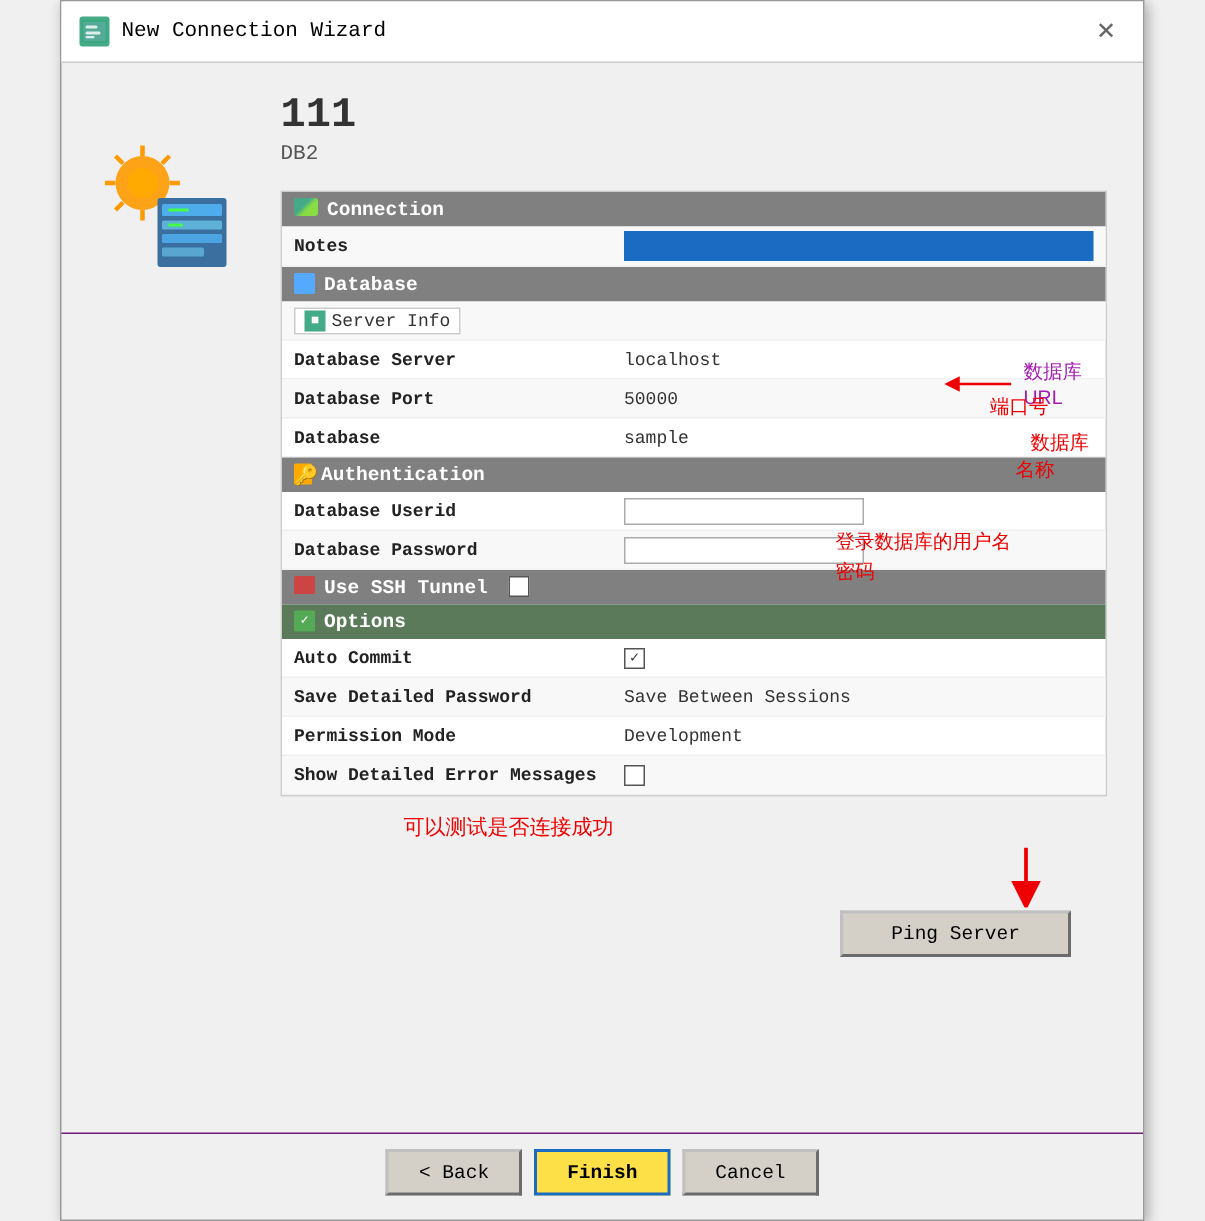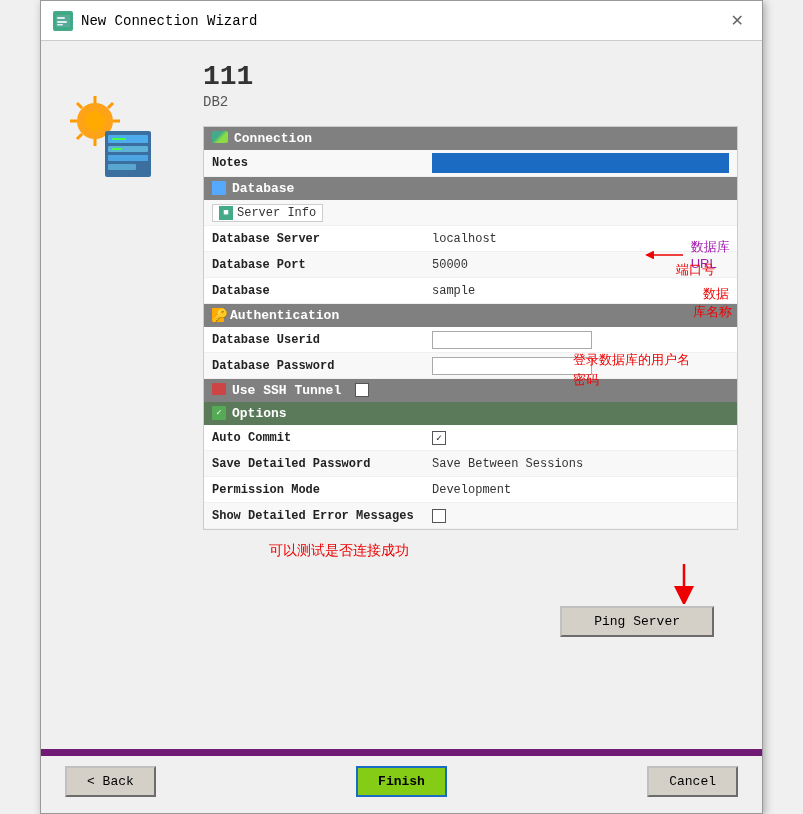--- a/index.html
+++ b/index.html
@@ -166,36 +166,36 @@
       border: 2px outset #c0c0c0;
       padding: 6px 32px;
       font-size: 13px;
       font-family: 'Courier New', Courier, monospace;
       cursor: pointer;
       min-width: 120px;
     }
 
     .footer-buttons {
       display: flex;
-      justify-content: space-between;
+      justify-content: center;
       gap: 8px;
       padding: 10px 24px 16px;
-      border-top: 7px solid #701a75;
+      border-top: 1px solid #701a75;
     }
     .footer-btn {
       background: #d4d0c8;
       border: 2px outset #c0c0c0;
       padding: 6px 20px;
       font-size: 13px;
       font-family: 'Courier New', Courier, monospace;
       cursor: pointer;
       min-width: 80px;
     }
     .footer-btn.primary {
-      background: #84cc16;
+      background: #fde047;
       border: 2px solid #1a6bc1;
       font-weight: bold;
     }
 
     
     .icon-connection {
       display: inline-block;
       width: 16px;
       height: 12px;
       background: linear-gradient(135deg, #4a8 40%, #8d4 60%);
@@ -248,21 +248,21 @@
           <rect x="3" y="9" width="10" height="2" rx="1" fill="#fff" opacity="0.8"></rect>
           <rect x="3" y="12" width="6" height="1.5" rx="0.75" fill="#fff" opacity="0.8"></rect>
         </svg>
       </div>
       <span class="title-text">New Connection Wizard</span>
     </div>
     <button class="close-btn">✕</button>
   </div>
 
   <div class="content">
-    <div style="position:relative; display:flex; gap:28px;">
+    <div style="position:relative; display:flex; gap:12px;">
 
       <div style="width:110px; flex-shrink:0; position:relative; padding-top:30px;">
         
         <svg width="90" height="90" viewBox="0 0 90 90">
 
           <circle cx="30" cy="30" r="18" fill="#f90" opacity="0.9"></circle>
           <circle cx="30" cy="30" r="10" fill="#fa0"></circle>
 
           <line x1="30" y1="5" x2="30" y2="12" stroke="#f90" stroke-width="3"></line>
           <line x1="30" y1="48" x2="30" y2="55" stroke="#f90" stroke-width="3"></line>

